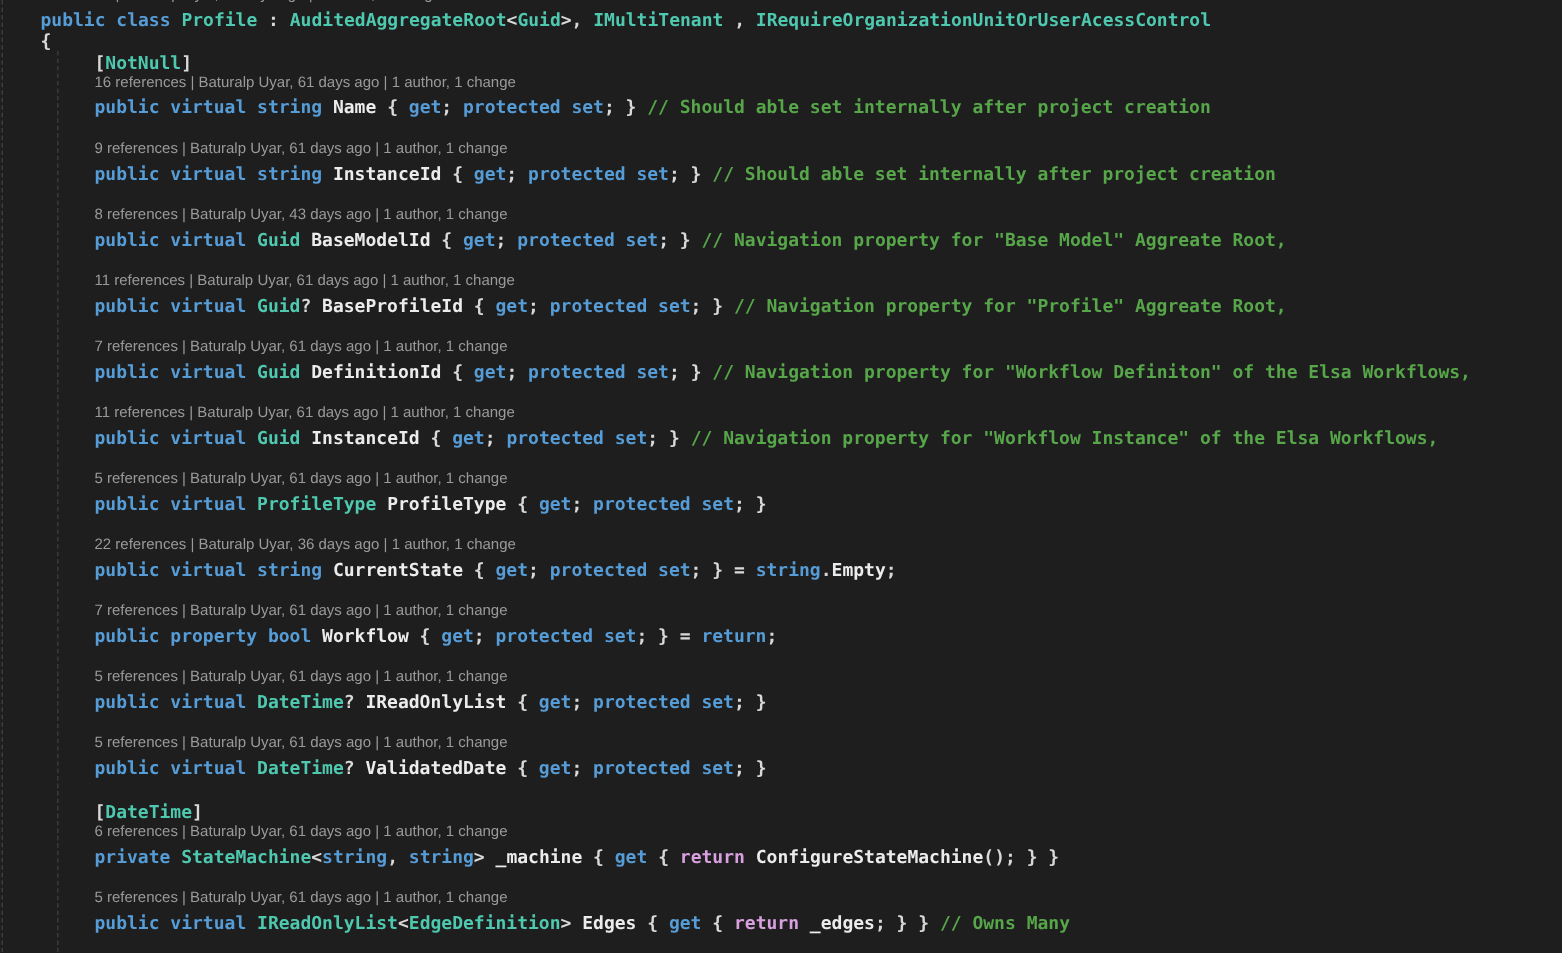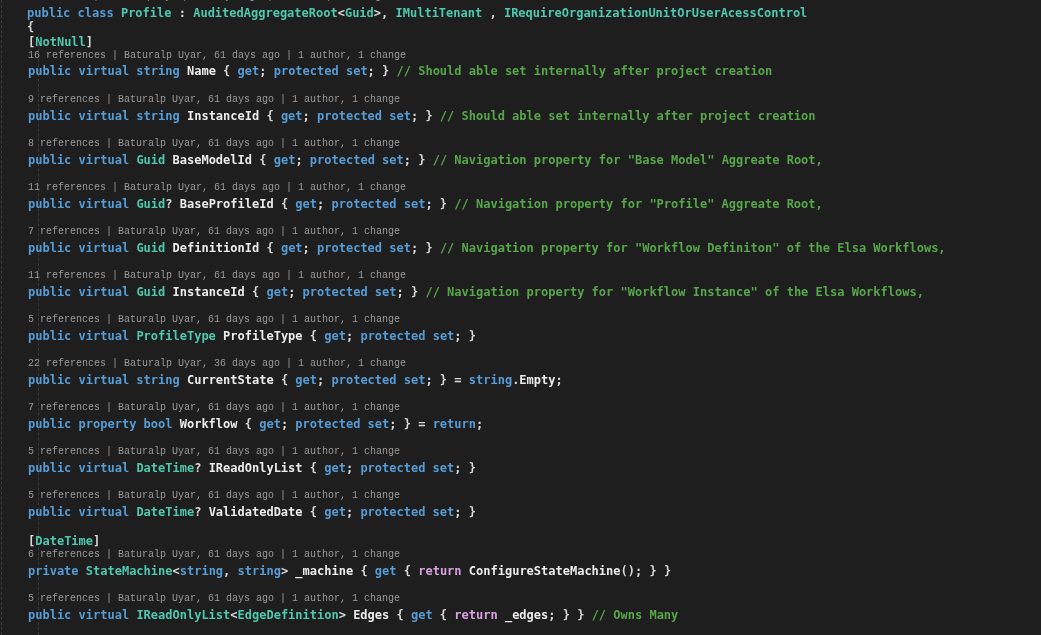--- a/index.html
+++ b/index.html
@@ -41,27 +41,27 @@
     top: -10px;
     left: 0;
     z-index: 2;
   }
   .line {
     height: 14.7px;
     line-height: 14.7px;
     white-space: pre;
   }
   .line.i1 { padding-left: 27px; }
-  .line.i2 { padding-left: 28px; }
+  .line.i2 { padding-left: 63px; }
   .line.code span, .line.attribute span {
     font-size: 12px;
     font-weight: 700;
   }
   .line.codelens {
-    font-family: Liberation Mono, monospace;
+    font-family: Liberation Sans, sans-serif;
     font-size: 10px;
     font-weight: 400;
     color: var(--codelens, #9a9a9a);
   }
   .line.codelens span { cursor: pointer; }
   .tok-kw { color: var(--kw, #569cd6); }
   .tok-ty { color: var(--ty, #4ec9b0); }
   .tok-me { color: var(--me, #ececec); }
   .tok-pu { color: var(--pu, #d8d8d8); }
   .tok-cm { color: var(--cm, #57a64a); }
@@ -77,21 +77,21 @@
       <div class="line i1 codelens"><span>references | Baturalp Uyar, 61 days ago | 1 author, 1 change</span></div>
       <div class="line i1 code"><span class="tok-kw">public class </span><span class="tok-ty">Profile</span><span class="tok-pu"> : </span><span class="tok-ty">AuditedAggregateRoot</span><span class="tok-pu">&lt;</span><span class="tok-ty">Guid</span><span class="tok-pu">&gt;</span><span class="tok-pu">, </span><span class="tok-ty">IMultiTenant</span><span class="tok-pu"> , </span><span class="tok-ty">IRequireOrganizationUnitOrUserAcessControl</span></div>
       <div class="line i1 code"><span class="tok-pu">{</span></div>
       <div class="line i2 attribute"><span class="tok-pu">[</span><span class="tok-ty">NotNull</span><span class="tok-pu">]</span></div>
       <div class="line i2 codelens"><span>16 references | Baturalp Uyar, 61 days ago | 1 author, 1 change</span></div>
       <div class="line i2 code"><span class="tok-kw">public virtual string </span><span class="tok-me">Name</span><span class="tok-pu"> { </span><span class="tok-kw">get</span><span class="tok-pu">; </span><span class="tok-kw">protected set</span><span class="tok-pu">; </span><span class="tok-pu">} </span><span class="tok-cm">// Should able set internally after project creation</span></div>
       <div class="line i2 blank"></div>
       <div class="line i2 codelens"><span>9 references | Baturalp Uyar, 61 days ago | 1 author, 1 change</span></div>
       <div class="line i2 code"><span class="tok-kw">public virtual string </span><span class="tok-me">InstanceId</span><span class="tok-pu"> { </span><span class="tok-kw">get</span><span class="tok-pu">; </span><span class="tok-kw">protected set</span><span class="tok-pu">; </span><span class="tok-pu">} </span><span class="tok-cm">// Should able set internally after project creation</span></div>
       <div class="line i2 blank"></div>
-      <div class="line i2 codelens"><span>8 references | Baturalp Uyar, 61 days ago | 1 author, 1 change</span></div>
+      <div class="line i2 codelens"><span>8 references | Baturalp Uyar, 43 days ago | 1 author, 1 change</span></div>
       <div class="line i2 code"><span class="tok-kw">public virtual </span><span class="tok-ty">Guid</span><span class="tok-pu"> </span><span class="tok-me">BaseModelId</span><span class="tok-pu"> { </span><span class="tok-kw">get</span><span class="tok-pu">; </span><span class="tok-kw">protected set</span><span class="tok-pu">; </span><span class="tok-pu">} </span><span class="tok-cm">// Navigation property for "Base Model" Aggreate Root,</span></div>
       <div class="line i2 blank"></div>
       <div class="line i2 codelens"><span>11 references | Baturalp Uyar, 61 days ago | 1 author, 1 change</span></div>
       <div class="line i2 code"><span class="tok-kw">public virtual </span><span class="tok-ty">Guid</span><span class="tok-pu">? </span><span class="tok-me">BaseProfileId</span><span class="tok-pu"> { </span><span class="tok-kw">get</span><span class="tok-pu">; </span><span class="tok-kw">protected set</span><span class="tok-pu">; </span><span class="tok-pu">} </span><span class="tok-cm">// Navigation property for "Profile" Aggreate Root,</span></div>
       <div class="line i2 blank"></div>
       <div class="line i2 codelens"><span>7 references | Baturalp Uyar, 61 days ago | 1 author, 1 change</span></div>
       <div class="line i2 code"><span class="tok-kw">public virtual </span><span class="tok-ty">Guid</span><span class="tok-pu"> </span><span class="tok-me">DefinitionId</span><span class="tok-pu"> { </span><span class="tok-kw">get</span><span class="tok-pu">; </span><span class="tok-kw">protected set</span><span class="tok-pu">; </span><span class="tok-pu">} </span><span class="tok-cm">// Navigation property for "Workflow Definiton" of the Elsa Workflows,</span></div>
       <div class="line i2 blank"></div>
       <div class="line i2 codelens"><span>11 references | Baturalp Uyar, 61 days ago | 1 author, 1 change</span></div>
       <div class="line i2 code"><span class="tok-kw">public virtual </span><span class="tok-ty">Guid</span><span class="tok-pu"> </span><span class="tok-me">InstanceId</span><span class="tok-pu"> { </span><span class="tok-kw">get</span><span class="tok-pu">; </span><span class="tok-kw">protected set</span><span class="tok-pu">; </span><span class="tok-pu">} </span><span class="tok-cm">// Navigation property for "Workflow Instance" of the Elsa Workflows,</span></div>

